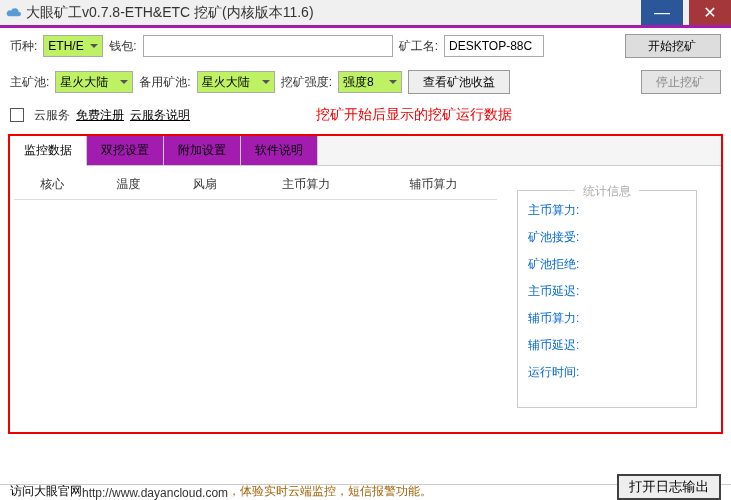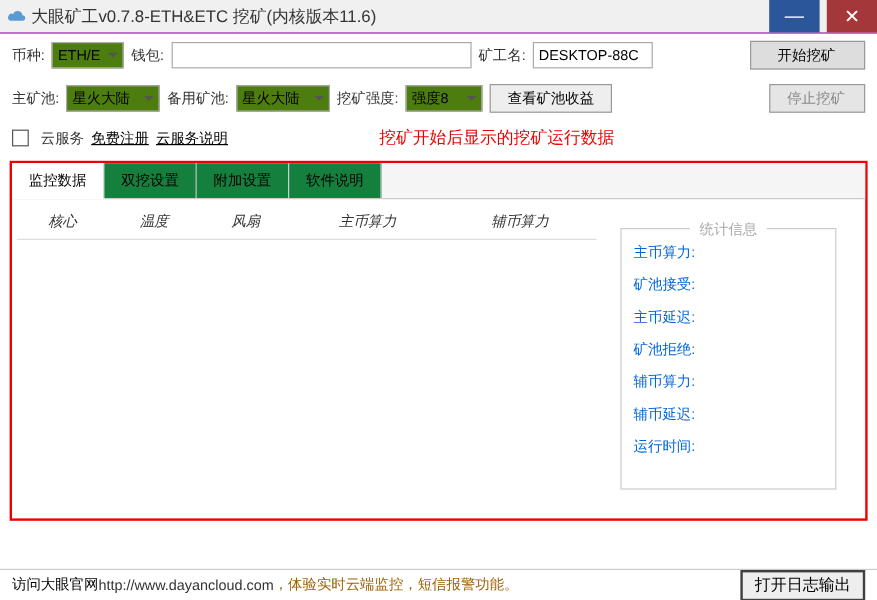--- a/index.html
+++ b/index.html
@@ -1,48 +1,48 @@
 <!DOCTYPE html>
 <html><head>
 <meta charset="utf-8">
 <style>
 * { box-sizing: border-box; margin: 0; padding: 0; }
 body { font-family: "Microsoft YaHei", sans-serif; font-size: 12px; background: #fff; width: 731px; height: 500px; }
-.titlebar { height: 28px; background: #f0f0f0; display: flex; align-items: center; padding-left: 6px; border-bottom: 1px solid #a21caf; }
+.titlebar { height: 28px; background: #f0f0f0; display: flex; align-items: center; padding-left: 6px; border-bottom: 3px solid #a21caf; }
 .titlebar .cloud-icon { width: 16px; height: 12px; margin-right: 4px; }
 .titlebar .title { font-size: 14px; color: #333; flex: 1; }
 .titlebar .win-btns { display: flex; height: 100%; }
 .titlebar .win-btn { width: 42px; display: flex; align-items: center; justify-content: center; color: #fff; font-size: 16px; }
 .win-min { background: #2b579a; }
 .win-close { background: #a4373a; margin-left: 6px; }
 .row { display: flex; align-items: center; padding: 6px 10px; gap: 6px; }
 .label { color: #333; white-space: nowrap; }
-.select { height: 22px; border: 1px solid #aaa; background: #4d7c0f; font-size: 12px; padding: 0 18px 0 4px; appearance: none; position: relative; }
+.select { height: 22px; border: 1px solid #aaa; background: #bef264; font-size: 12px; padding: 0 18px 0 4px; appearance: none; position: relative; }
 .select-wrap { position: relative; display: inline-block; }
 .select-wrap::after { content: ""; position: absolute; right: 5px; top: 50%; margin-top: -2px; border: 4px solid transparent; border-top-color: #555; pointer-events: none; }
 .input { height: 22px; border: 1px solid #aaa; padding: 0 4px; font-size: 12px; background: #fff; }
 .btn { height: 24px; border: 1px solid #999; background: #eee; padding: 0 14px; font-size: 12px; cursor: pointer; }
 .btn-start { background: #ddd; width: 96px; }
 .btn-stop { background: #e5e5e5; color: #888; width: 80px; }
 .btn-view { background: #eee; }
 .checkbox { width: 14px; height: 14px; border: 1px solid #555; display: inline-block; vertical-align: middle; margin-right: 4px; }
 .link { color: #000000; text-decoration: underline; cursor: pointer; }
 .annotation { color: #e00; font-size: 14px; margin-left: 120px; }
 .main-border { border: 2px solid #e00; margin: 4px 8px 8px 8px; height: 300px; display: flex; flex-direction: column; }
 .tabs { display: flex; border-bottom: 1px solid #ccc; background: #f5f5f5; }
-.tab { padding: 6px 14px; border-right: 1px solid #ccc; cursor: pointer; background: #15803d; }
+.tab { padding: 6px 14px; border-right: 1px solid #ccc; cursor: pointer; background: #a21caf; }
 .tab.active { background: #fff; border-bottom: 1px solid #fff; margin-bottom: -1px; }
 .content { flex: 1; display: flex; padding: 4px; }
-.table-area { flex: 1; font-style: italic; }
+.table-area { flex: 1; }
 .table { width: 100%; border-collapse: collapse; }
 .table th { font-weight: normal; padding: 6px; text-align: center; border-bottom: 1px solid #ddd; color: #333; }
 .stats { width: 180px; border: 1px solid #ccc; margin: 20px; padding: 6px 10px; position: relative; }
 .stats-title { position: absolute; top: -8px; left: 50%; transform: translateX(-50%); background: #fff; padding: 0 8px; color: #aaa; }
 .stats-row { color: #0066d6; padding: 5px 0; font-size: 12px; }
-.footer { position: absolute; bottom: 0; left: 0; right: 0; border-top: 1px solid #ccc; height: 26px; display: flex; align-items: center; padding: 0 10px; font-size: 12px; }
+.footer { position: absolute; bottom: 0; left: 0; right: 0; border-top: 1px solid #ccc; height: 16px; display: flex; align-items: flex-end; padding: 0 10px; font-size: 12px; }
 .footer .url { color: #333; }
 .footer .desc { color: #a16207; }
 .footer .log-btn { margin-left: auto; background: #eee; border: 2px solid #404040; padding: 2px 10px; cursor: pointer; }
 .spacer-right { margin-left: auto; padding-left: 12px; }
 </style>
 </head>
 <body>
 
 <div class="titlebar">
   <svg class="cloud-icon" viewBox="0 0 24 16">
@@ -102,22 +102,22 @@
           <th>主币算力</th>
           <th>辅币算力</th>
         </tr>
           </thead>
       </table>
     </div>
     <div class="stats">
       <div class="stats-title">统计信息</div>
       <div class="stats-row">主币算力:</div>
       <div class="stats-row">矿池接受:</div>
+      <div class="stats-row">矿池拒绝:</div>
       <div class="stats-row">主币延迟:</div>
-      <div class="stats-row">矿池拒绝:</div>
       <div class="stats-row">辅币算力:</div>
       <div class="stats-row">辅币延迟:</div>
       <div class="stats-row">运行时间:</div>
     </div>
   </div>
 </div>
 
 <div class="footer">
   <span>访问大眼官网</span>
   <span class="url">http://www.dayancloud.com</span>

